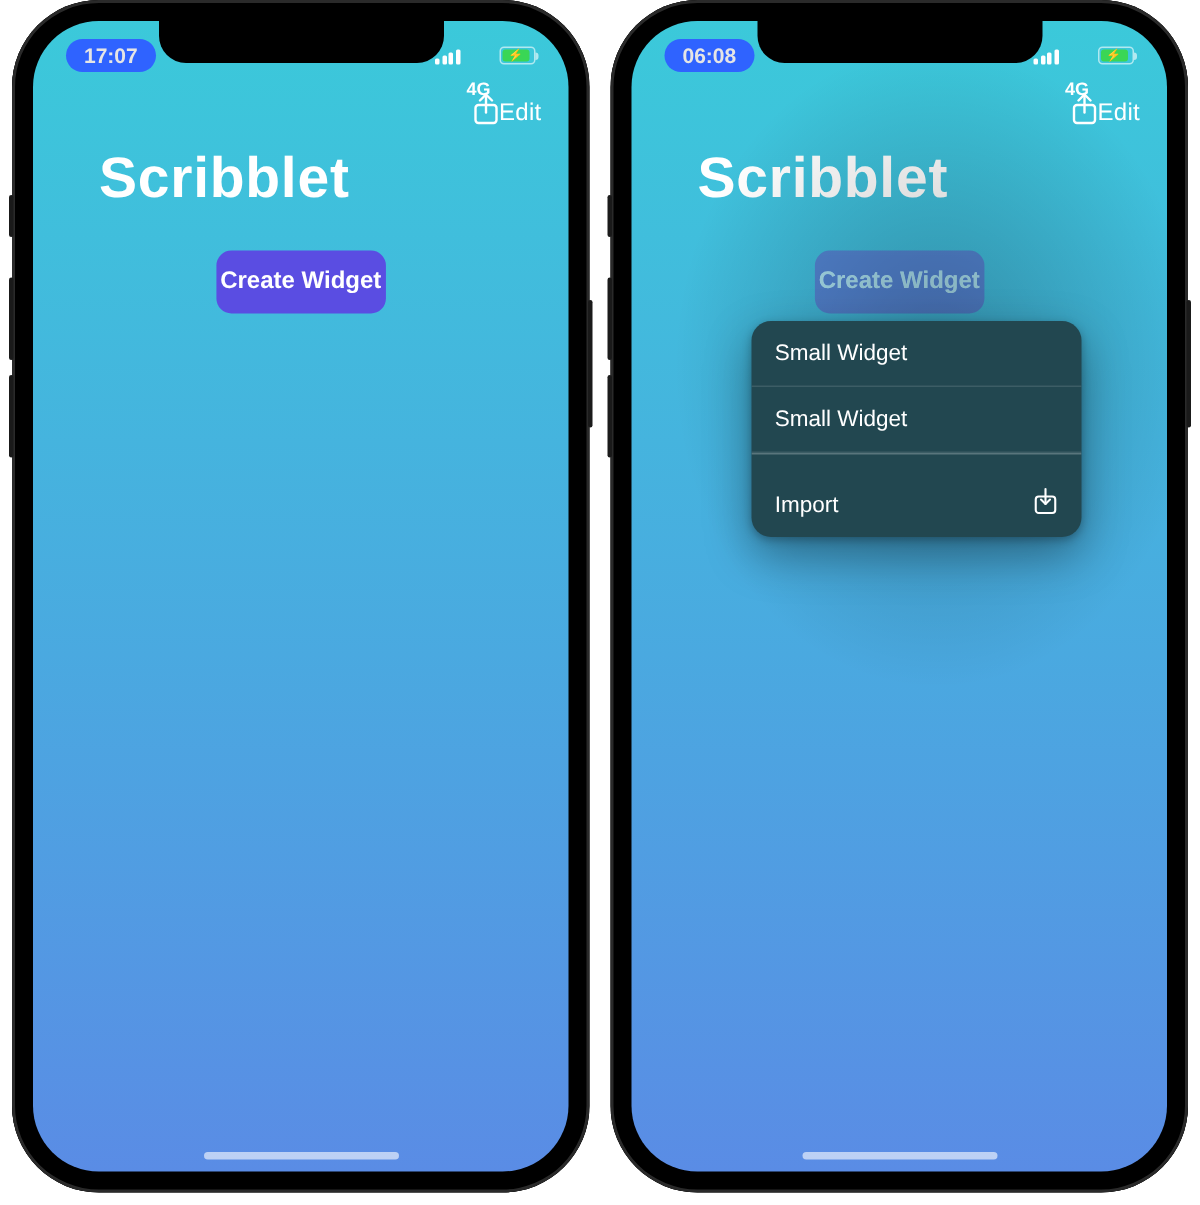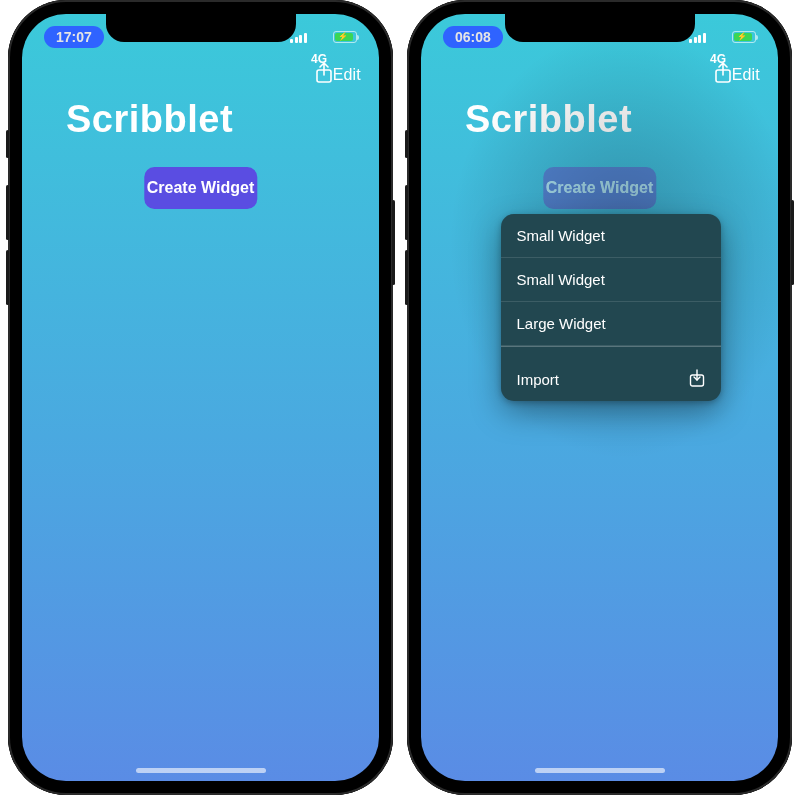--- a/index.html
+++ b/index.html
@@ -293,23 +293,20 @@
     <div class="dim-overlay"></div>
 
     <div class="context-menu">
       <div class="menu-item">
         <span>Small Widget</span>
       </div>
       <div class="menu-item">
         <span>Small Widget</span>
       </div>
       <div class="menu-item">
-        <span>Large Widget</span>
-      </div>
-      <div class="menu-item">
         <span>Import</span>
         <span class="menu-import-icon">
           <svg viewBox="0 0 16 18" fill="none" stroke="#fff" stroke-width="1.4" stroke-linecap="round" stroke-linejoin="round">
             <path d="M8 11V1"></path>
               <path d="M5 8l3 3 3-3"></path>
               <rect x="1.5" y="6" width="13" height="11" rx="2"></rect>
           </svg>
         </span>
       </div>
     </div>

